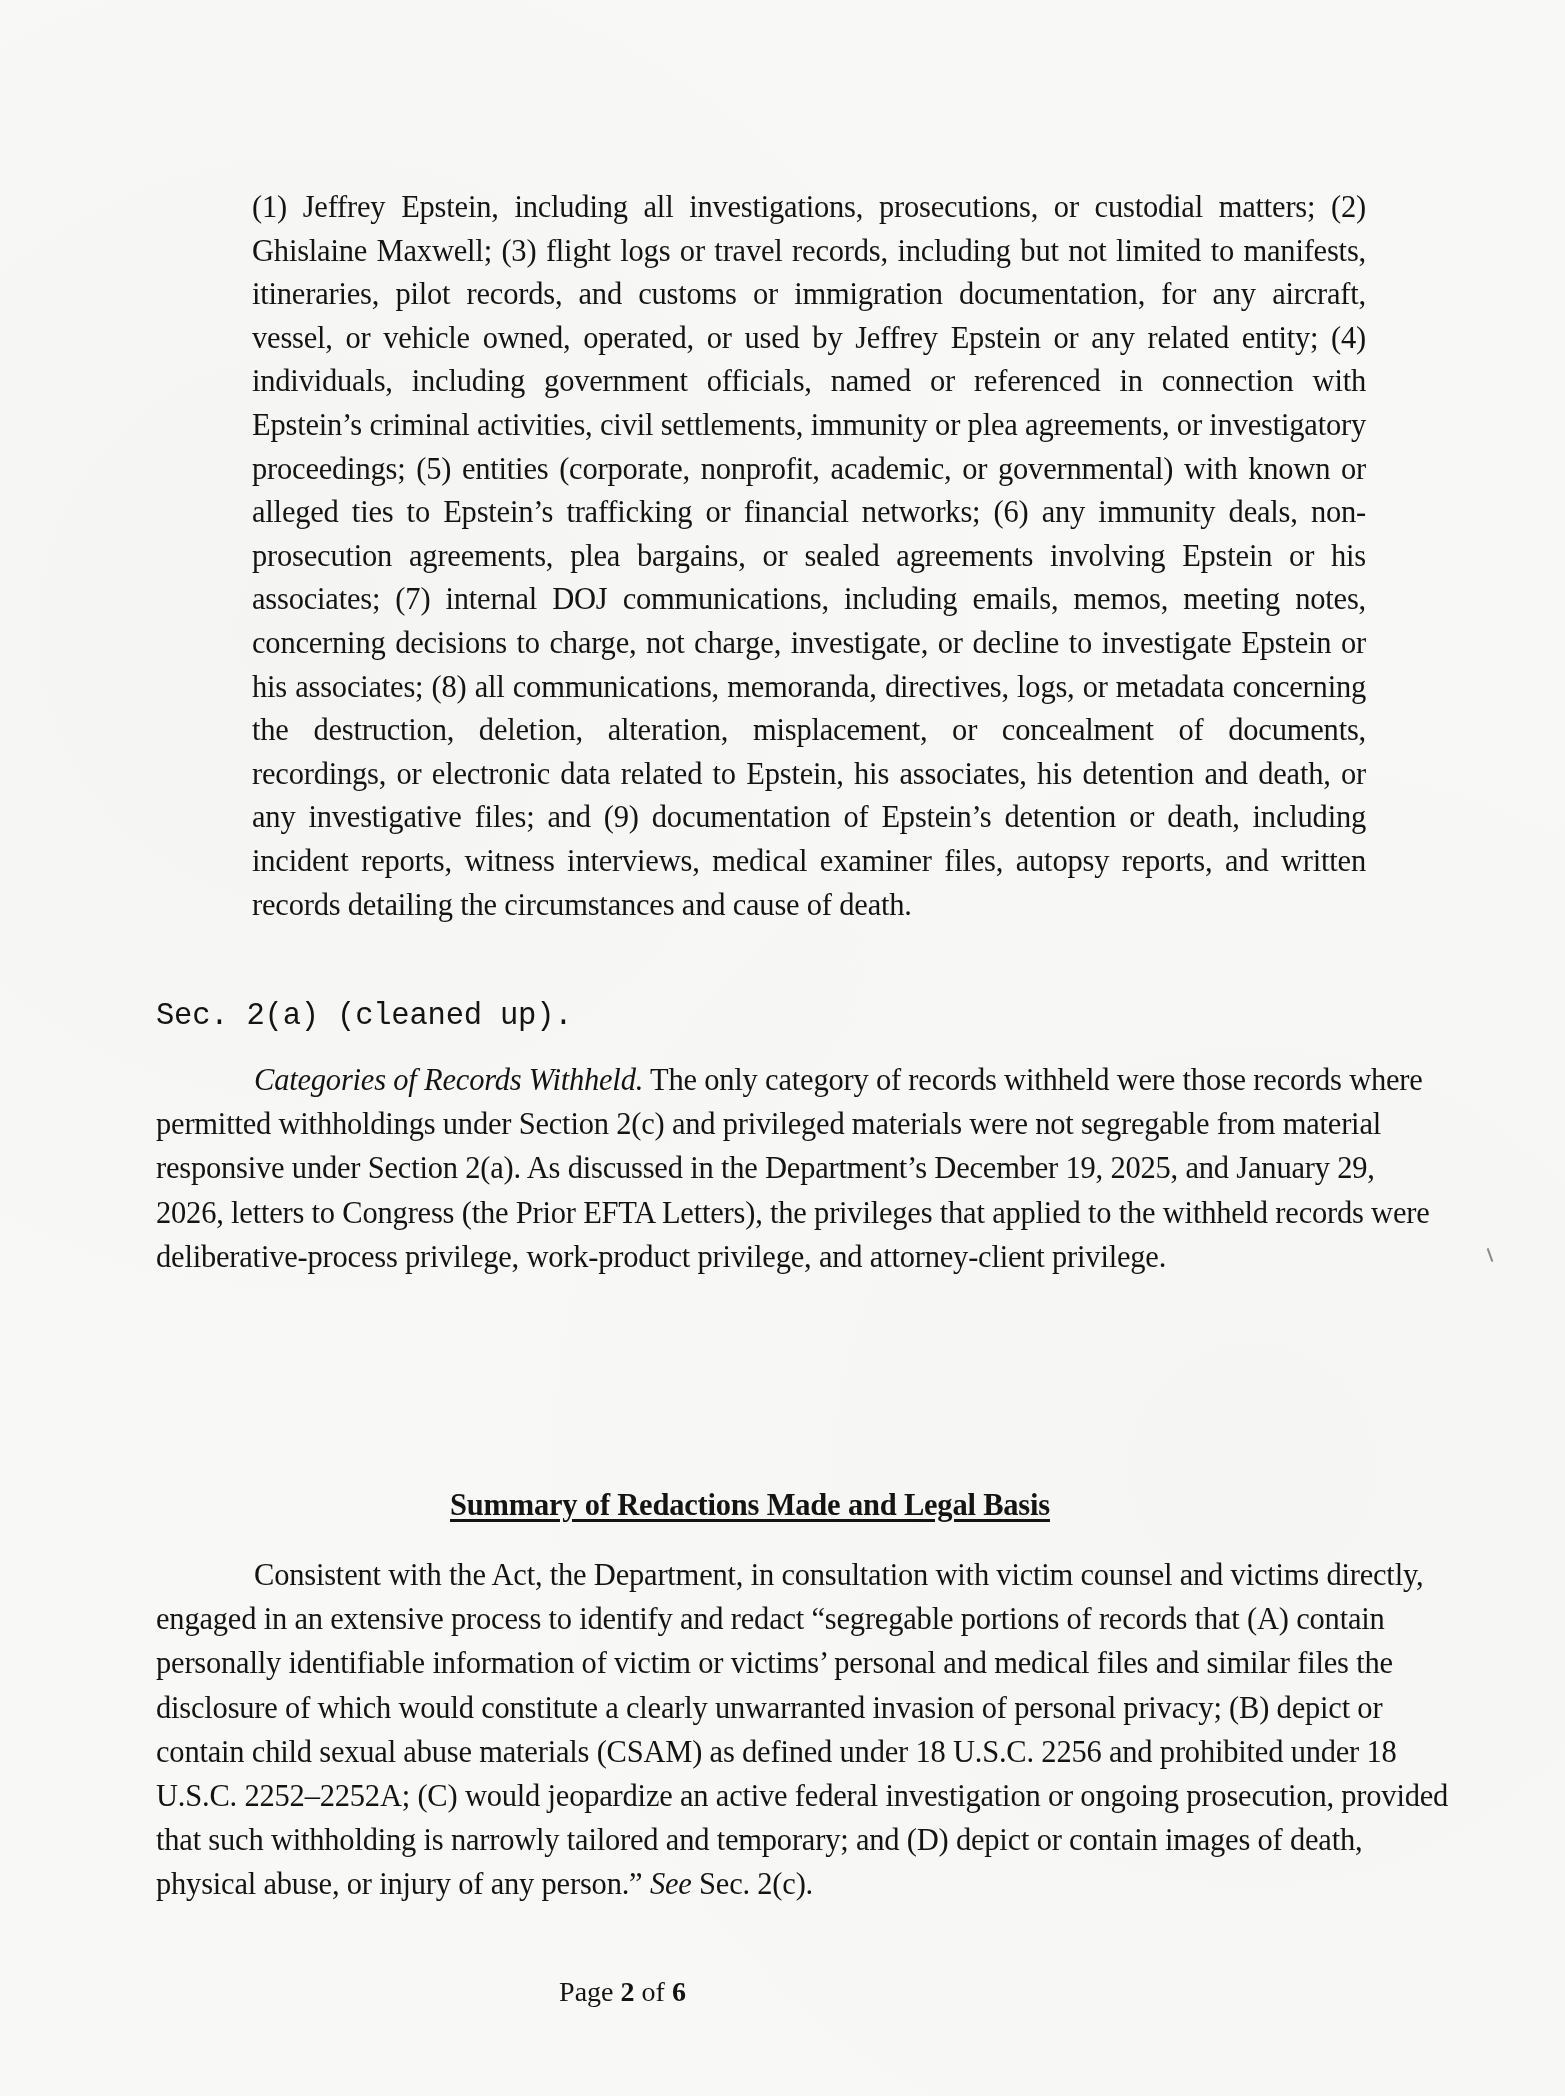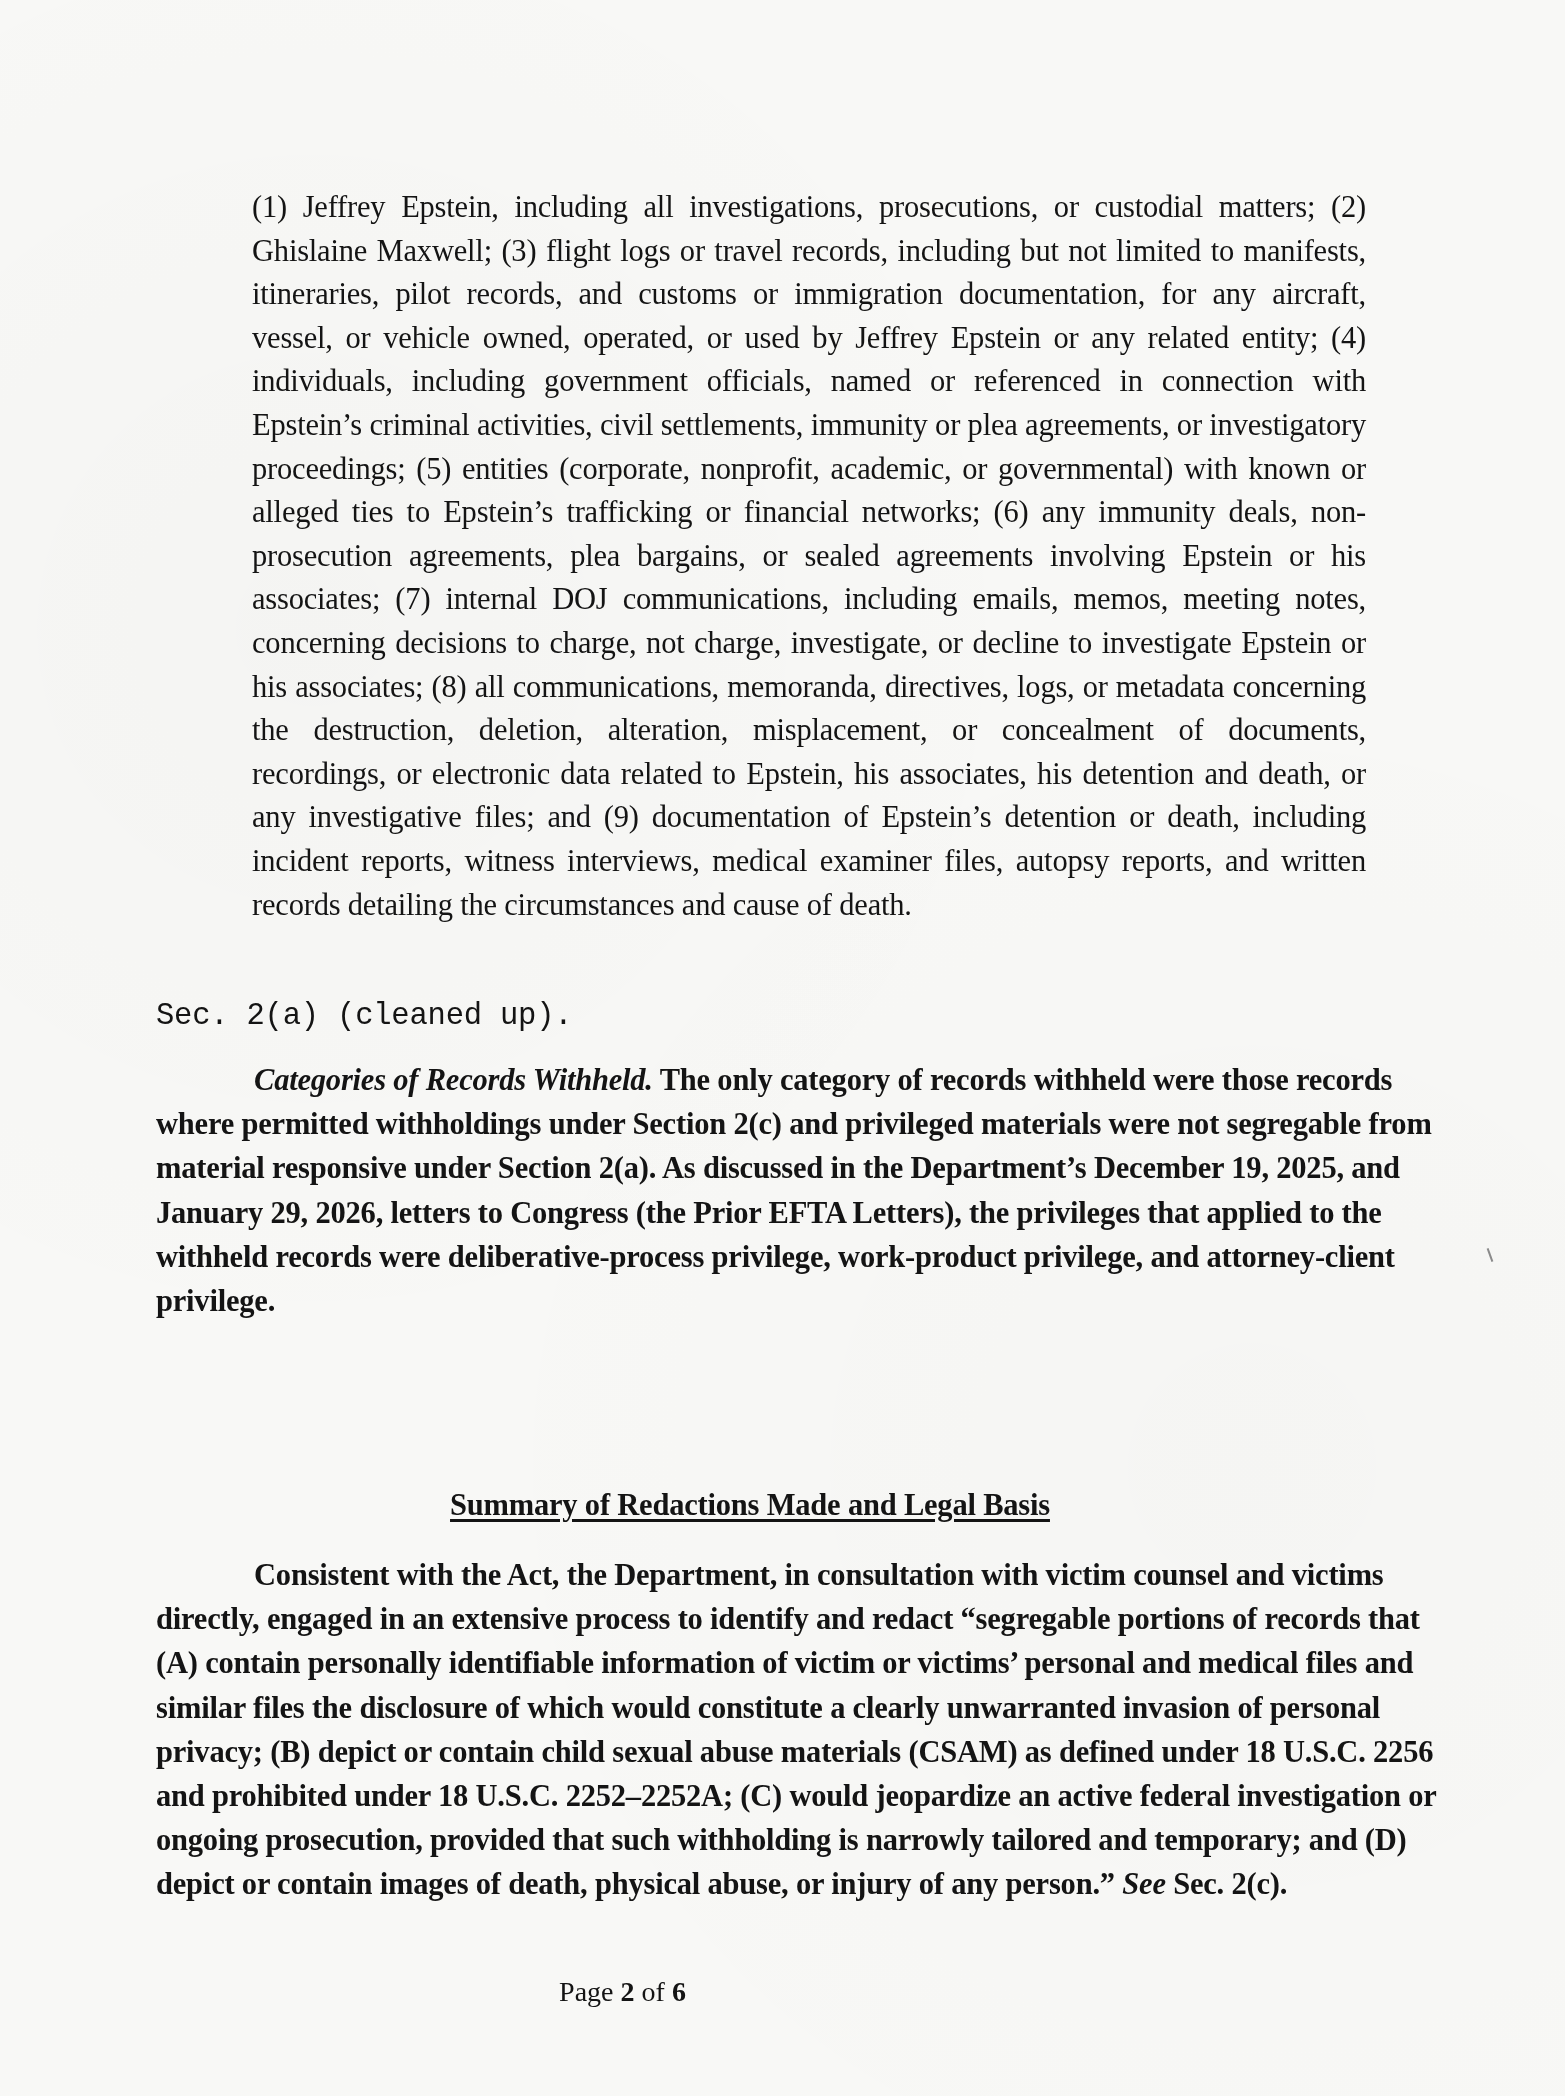--- a/index.html
+++ b/index.html
@@ -36,21 +36,21 @@
     letter-spacing: -0.2px;
   }
   .para {
     position: absolute;
     left: 156px;
     width: 1300px;
     font-size: 30.5px;
     line-height: 44.2px;
     letter-spacing: -0.2px;
   }
-  .indent { text-indent: 98px; font-weight: bold; }
+  .indent { text-indent: 98px; }
   .cite-sec2a { top: 994px; font-family: Liberation Mono, monospace; }
   .categories { top: 1058px; width: 1290px; }
   .no-records { top: 1339px; }
   .heading {
     position: absolute;
     left: 0;
     width: 1500px;
     top: 1488px;
     text-align: center;
     font-size: 30.5px;

